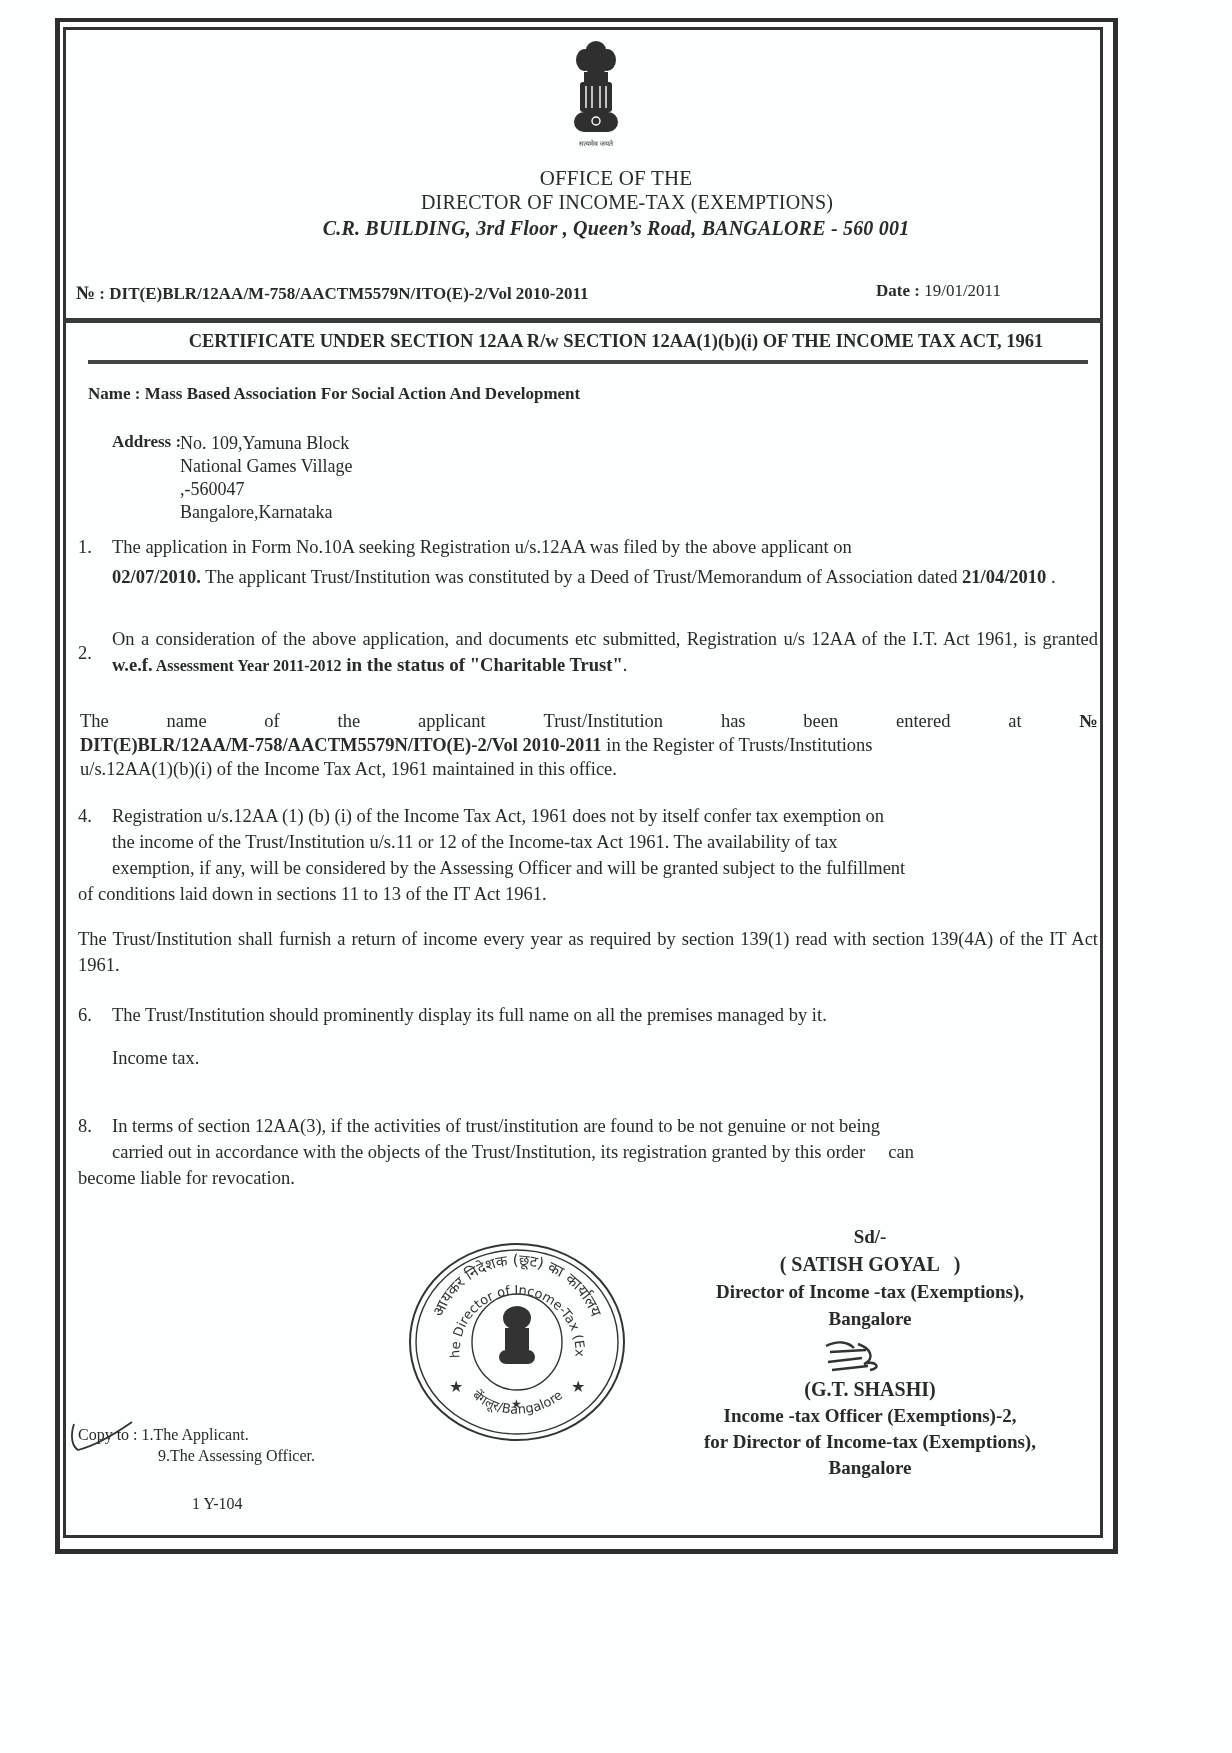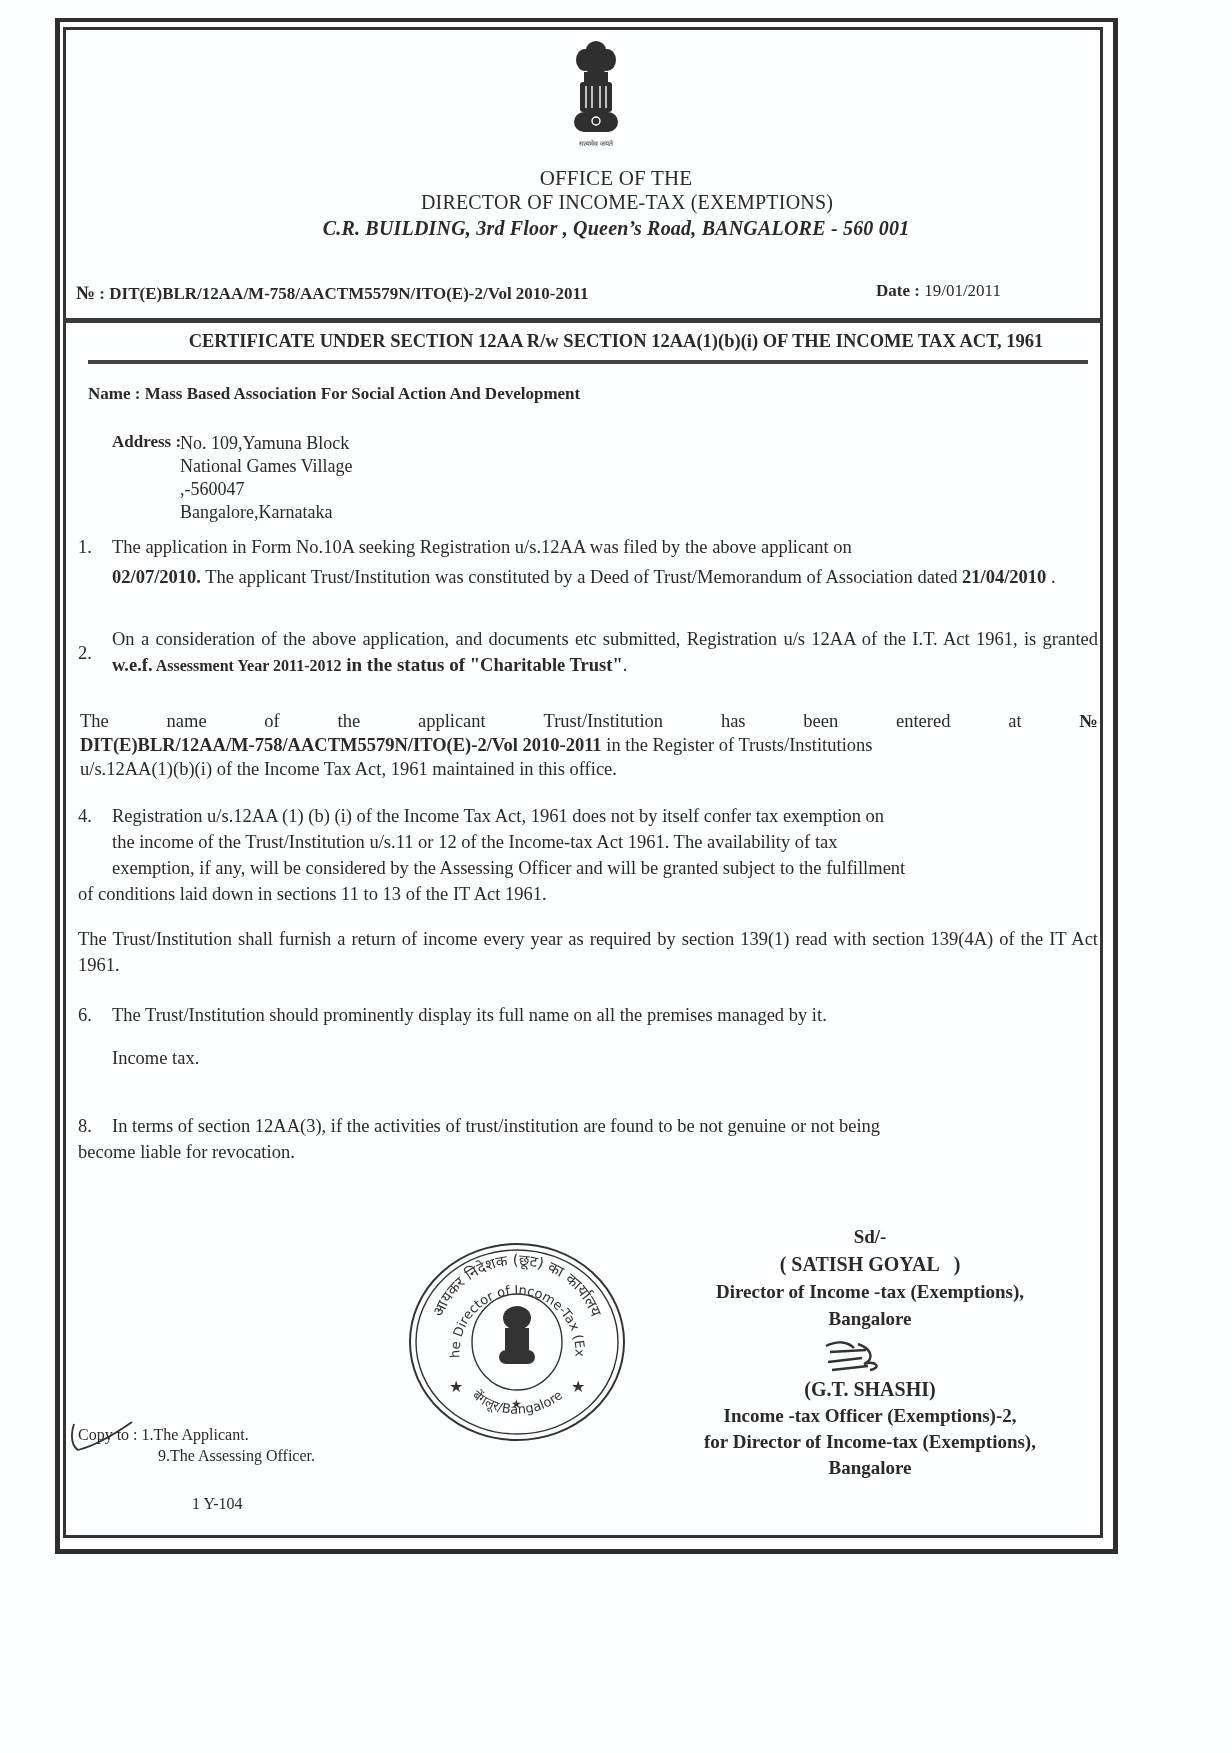--- a/index.html
+++ b/index.html
@@ -132,20 +132,21 @@
 <div class="abs para p6">
   <span class="num">6.</span><span>The Trust/Institution should prominently display its full name on all the premises managed by it.</span>
 </div>
 
 <div class="abs para p7">
   <div class="indent">Income tax.</div>
 </div>
 
 <div class="abs para p8">
   <div><span class="num">8.</span><span>In terms of section 12AA(3), if the activities of trust/institution are found to be not genuine or not being</span></div>
+  <div class="indent" style="white-space:pre;">carried out in accordance with the objects of the Trust/Institution, its registration granted by this order     can</div>
   <div>become liable for revocation.</div>
 </div>
 
 <svg class="abs stamp" viewBox="0 0 225 205">
   <defs>
     <path id="arcTop" d="M 32 105 A 80 80 0 0 1 192 105"></path>
     <path id="arcInner" d="M 55 120 A 58 58 0 1 1 170 120"></path>
     <path id="arcBot" d="M 60 150 A 70 70 0 0 0 165 150"></path>
   </defs>
   <ellipse cx="112" cy="102" rx="107" ry="98" fill="none" stroke="#333" stroke-width="2"></ellipse>

